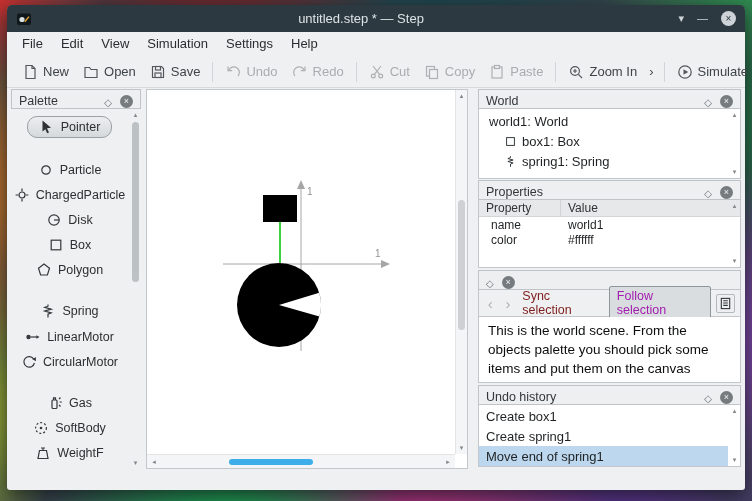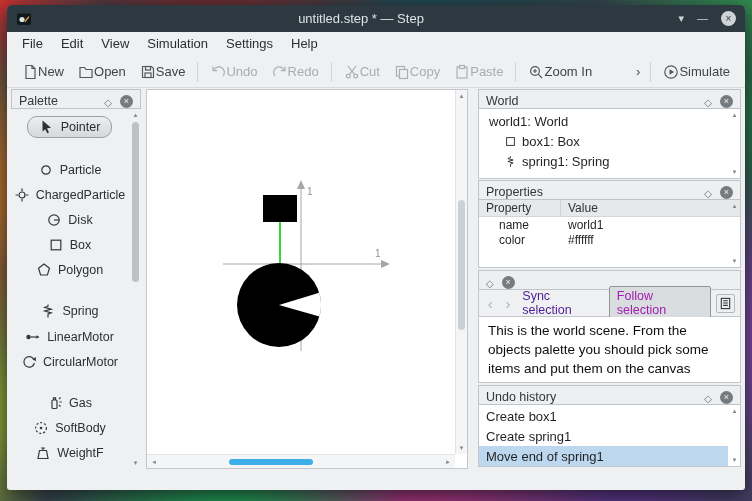--- a/index.html
+++ b/index.html
@@ -19,21 +19,21 @@
     #35424a}
   .window{position:absolute;left:7px;top:5px;width:738px;height:485px;background:#eff0f1;border-radius:6px 6px 3px 3px;box-shadow:0 5px 18px rgba(0,0,0,.5);display:flex;flex-direction:column}
   .titlebar{height:27px;background:#2c3940;border-radius:5px 5px 0 0;position:relative;display:flex;align-items:center;padding:0 9px;flex:0 0 auto}
   .tb-title{position:absolute;left:60px;right:90px;text-align:center;font-size:13px;color:#dde3e5;white-space:nowrap;overflow:hidden}
   .tb-controls{margin-left:auto;display:flex;align-items:center;gap:13px;z-index:2}
   .tb-ctrl{color:#cfd6d9;font-size:11px;line-height:1;text-align:center}
   .tb-close{width:15px;height:15px;border-radius:50%;background:#cdd3d6;color:#2c3940;font-size:10px;display:flex;align-items:center;justify-content:center}
   .menubar{height:24px;display:flex;align-items:center;padding-left:6px;flex:0 0 auto}
   .menu-item{padding:0 9px;font-size:13px;line-height:24px;color:#2b2e30}
   .toolbar{height:32px;display:flex;align-items:center;padding:0 8px;border-bottom:1px solid #d8dadc;flex:0 0 auto}
-  .tbtn{display:flex;align-items:center;padding:3px 7px;border-radius:3px;font-size:13px;color:#3f4448;white-space:nowrap}
+  .tbtn{display:flex;align-items:center;gap:5px;padding:3px 7px;border-radius:3px;font-size:13px;color:#3f4448;white-space:nowrap}
   .tbtn.disabled{color:#a9adb0}
   .tbtn.disabled svg{opacity:.42}
   .tsep{width:1px;height:20px;background:#d2d5d7;margin:0 5px;flex:0 0 1px}
   .tspacer{flex:1}
   .chev{color:#4a4f53;font-size:13px;padding:2px 5px}
   .content{position:relative;flex:1}
   .panel{position:absolute}
   .panel-header{position:absolute;left:0;right:0;top:0;height:20px;background:#edeff0;border:1px solid #bfc4c8;display:flex;align-items:flex-end;padding:0 7px;font-size:12.5px;color:#33373a}
   .ph-title{flex:1}
   .ph-float{color:#6e7579;font-size:10px;margin-right:8px}
@@ -63,26 +63,26 @@
   
   .world{left:471px;top:1px;width:263px;height:90px}
   .tree{position:absolute;left:0;right:12px;top:2px}
   .tree-row{display:flex;align-items:center;height:20px;font-size:13px;gap:5px;color:#1f2224}
   .tree-icon{width:13px;height:13px;flex:0 0 13px}
   .props{left:471px;top:92px;width:263px;height:88px}
   .pt-head{display:flex;height:17px;background:#e6e8ea;border-bottom:1px solid #d3d6d8;font-size:12px;color:#303436;align-items:center}
   .pt-head .c1{width:82px;padding-left:7px;height:100%;line-height:17px;border-right:1px solid #cfd3d5}
   .pt-head .c2{padding-left:7px}
   .pt-row{display:flex;height:15px;align-items:center;font-size:12px;color:#1f2224}
-  .pt-row .c1{width:82px;padding-left:20px}
+  .pt-row .c1{width:82px;padding-left:12px}
   .pt-row .c2{padding-left:7px}
   .context{left:471px;top:182px;width:263px;height:113px}
   .ctx-bar{position:absolute;left:0;right:0;top:20px;height:27px;background:#eff0f1;border:1px solid #c3c7cb;border-top:none;display:flex;align-items:center;padding:0 5px;gap:5px}
   .ctx-nav{color:#abb0b3;font-size:15px;width:13px;text-align:center;line-height:1}
-  .ctx-sync{color:#4c1d95;font-size:12.5px;padding:0 3px}
+  .ctx-sync{color:#7f1d1d;font-size:12.5px;padding:0 3px}
   .ctx-follow{font-size:12.5px;color:#a21caf;background:#d9dddf;border:1px solid #8f969a;border-radius:2px;padding:2px 7px}
   .ctx-docbtn{margin-left:auto;width:19px;height:19px;border:1px solid #b4b9bc;border-radius:2px;display:flex;align-items:center;justify-content:center;background:#edeff0}
   .ctx-text{position:absolute;left:0;right:0;top:47px;bottom:0;background:#fff;border:1px solid #c3c7cb;border-top:none;padding:4px 10px 0 9px;font-size:13.5px;line-height:1.42;color:#0c0d0e;overflow:hidden}
   .undo{left:471px;top:297px;width:263px;height:82px}
   .undo-list{position:absolute;left:0;right:12px;top:1px}
   .undo-row{height:20px;display:flex;align-items:center;padding-left:7px;font-size:13px;color:#1f2224}
   .undo-row.selected{background:#bdd8ee}
   svg{display:block}
   .ico{stroke:#53585c;stroke-width:1.2;fill:none}
   .pico{stroke:#33383b;stroke-width:1.2;fill:none}

